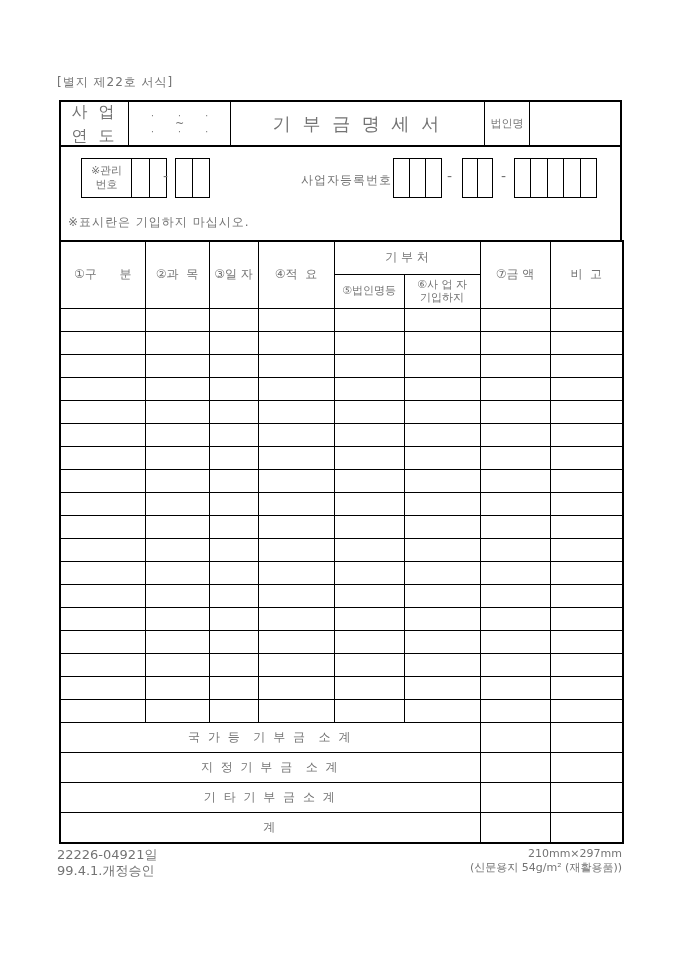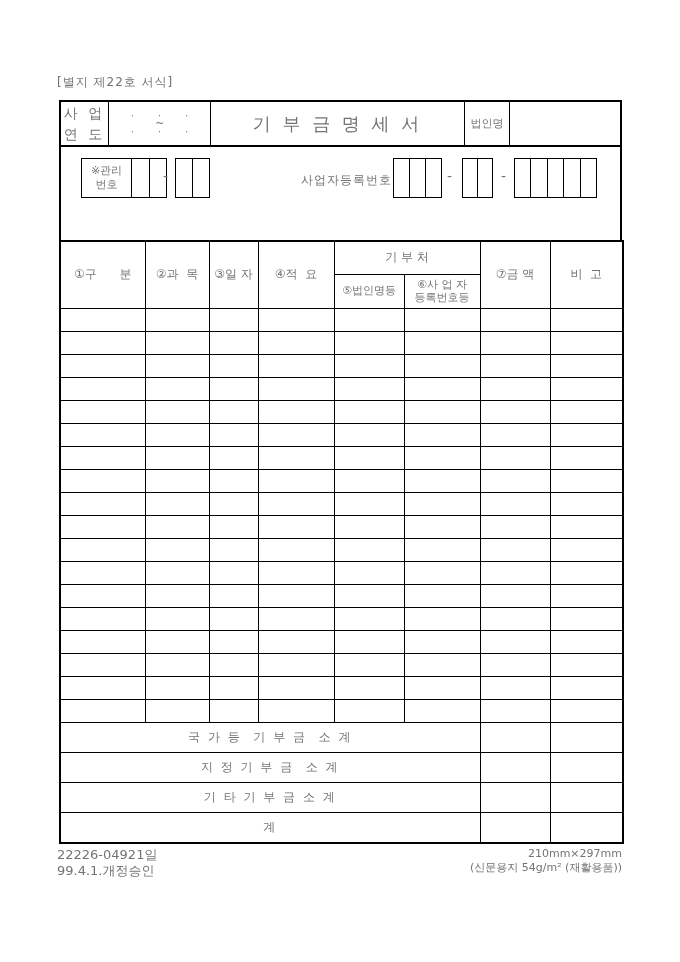--- a/index.html
+++ b/index.html
@@ -7,21 +7,21 @@
   .page {
     position:relative; width:680px; height:962px; background:#fff; color:#737373;
     font-family:"DejaVu Sans","Liberation Sans",sans-serif; overflow:hidden;
   }
   .form-ref { position:absolute; left:57px; top:74px; font-size:12px; letter-spacing:1px; }
 
   
   .title-row { position:absolute; left:59px; top:100px; width:563px; height:47px; border:2px solid #000; display:flex; }
   .title-row > div { border-right:1px solid #000; display:flex; flex-direction:column; align-items:center; justify-content:center; }
   .title-row > div:last-child { border-right:none; }
-  .cell-year { width:48px; font-size:14px; line-height:1.45; letter-spacing:3px; }
+  .cell-year { width:68px; font-size:16px; line-height:1.45; letter-spacing:3px; }
   .cell-period { width:102px; font-size:9px; padding:3px 0; justify-content:space-between; }
   .cell-period .dots { word-spacing:2px; white-space:pre; }
   .cell-period .tilde { font-size:11px; line-height:6px; }
   .cell-title { width:254px; font-size:18px; font-weight:normal; letter-spacing:3px; white-space:pre; }
   .cell-corp { width:45px; font-size:11px; }
   .cell-corp-value { flex:1; }
 
   
   .control-box { position:absolute; left:59px; top:145px; width:563px; height:97px; border:2px solid #000; }
   .mgmt-box, .digit-box { position:absolute; top:11px; height:40px; border:1px solid #000; display:flex; background:#fff; }
@@ -97,20 +97,21 @@
     </div>
     <div class="dash" style="left:440px;">-</div>
     <div class="digit-box" style="left:453px; width:83px;">
       <div class="digit-cell"></div>
       <div class="digit-cell"></div>
       <div class="digit-cell"></div>
       <div class="digit-cell"></div>
       <div class="digit-cell"></div>
     </div>
 
+    <div class="note">※표시란은 기입하지 마십시오.</div>
   </div>
 
   <table class="donation-table">
     <colgroup>
       <col style="width:85px">
         <col style="width:64px">
         <col style="width:49px">
         <col style="width:76px">
       <col style="width:70px">
         <col style="width:76px">
@@ -122,21 +123,21 @@
         <td rowspan="2">①구      분</td>
         <td rowspan="2">②과  목</td>
         <td rowspan="2">③일 자</td>
         <td rowspan="2">④적  요</td>
         <td colspan="2">기 부 처</td>
         <td rowspan="2">⑦금 액</td>
         <td rowspan="2">비  고</td>
       </tr>
       <tr class="hr2">
         <td>⑤법인명등</td>
-        <td><span>⑥사 업 자</span><br><span>등록번호등</span></td>
+        <td><span>⑥사 업 자</span><br><span>기입하지</span></td>
       </tr>
     </thead>
     <tbody>
 
     <tr class="data-row">
           <td></td>
           <td></td>
           <td></td>
           <td></td>
           <td></td>

